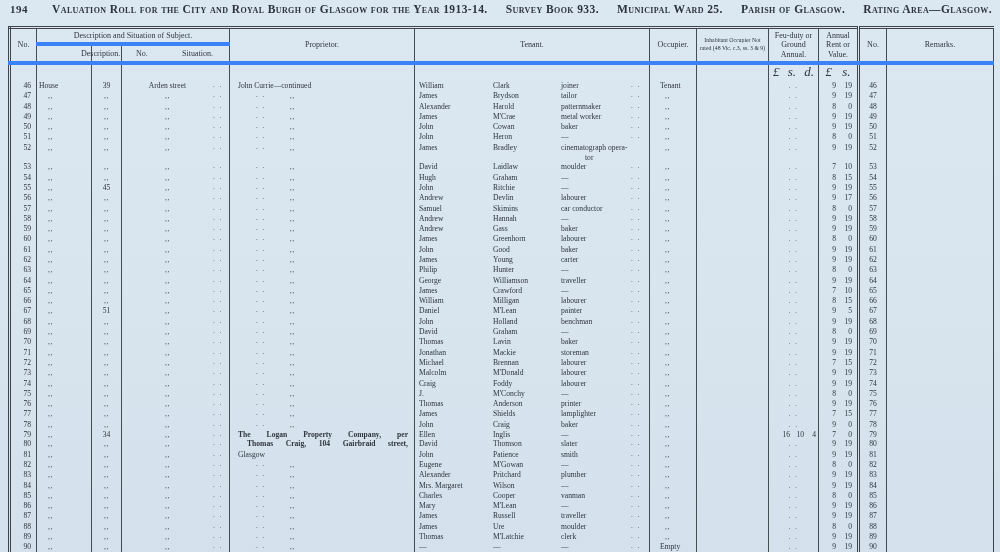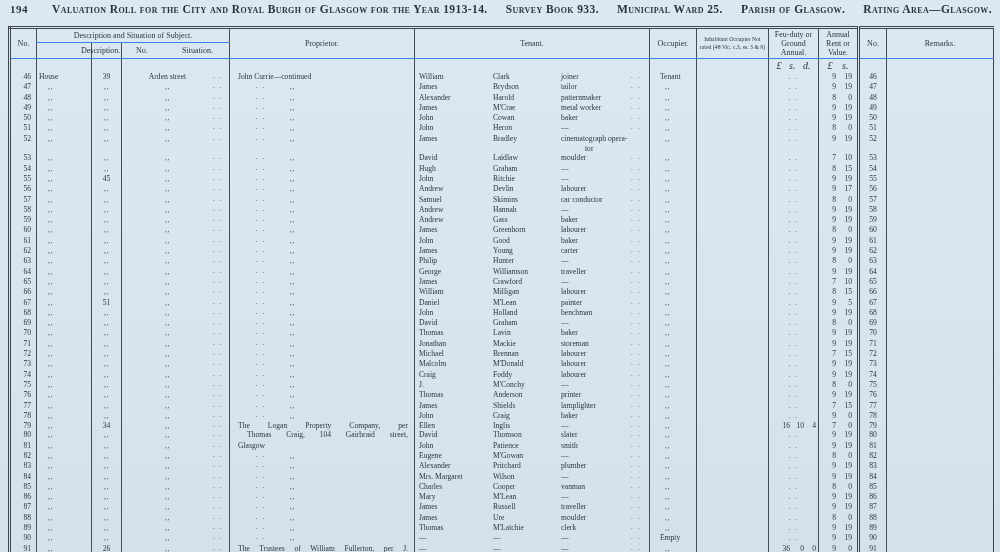--- a/index.html
+++ b/index.html
@@ -24,27 +24,27 @@
   table{
     position:absolute;top:26px;left:8px;width:984px;
     border-collapse:collapse;table-layout:fixed;
     border-top:3px double #3d444b;border-left:3px double #3d444b;
     border-bottom:3px double #3d444b;border-right:1.5px solid #3d444b;
   }
   th,td{border-left:1px solid #454c54;padding:0;}
   thead th{
     font-weight:normal;font-size:8px;line-height:1.15;
     text-align:center;vertical-align:middle;color:#2e353e;
-    border-bottom:1px solid #3b82f6;
+    border-bottom:4px solid #3b82f6;
   }
   thead tr.hrow1 th{height:13px;}
   thead tr.hrow2 th{height:15px;padding-left:44px;}
   thead th.small-head{font-size:5.8px;line-height:1.3;white-space:normal;padding:0 2px;}
   thead tr.units th{
-    height:12px;border-bottom:none;font-size:10px;font-style:italic;
+    height:12px;border-bottom:none;font-size:13px;font-style:italic;
     vertical-align:bottom;padding-bottom:1px;
   }
   .units .u-feu{word-spacing:5px;}
   .units .u-rent{word-spacing:7px;}
   .dbl{border-left:3px double #3d444b !important;}
   tbody td{
     font-size:7.6px;line-height:9.3px;height:9.3px;
     vertical-align:top;white-space:nowrap;overflow:visible;color:#2e353e;
   }
   .cellrow{display:flex;}
@@ -53,21 +53,21 @@
   .c-no{text-align:right;padding-right:5px;}
   .c-desc{text-align:left;}
   .c-desc .dval{padding-left:2px;}
   .c-desc .ditto{margin-left:11px;}
   .c-hno{text-align:center;}
   .c-sit .sv{flex:1;text-align:center;}
   .c-sit .sd{width:16px;}
   .pd1{margin-left:26px;}
   .propd .ditto{margin-left:24px;}
   .pt{padding-left:8px;}
-  .pj{text-align:justify;text-align-last:justify;padding:0 6px 0 8px;}
+  .pj{text-align:justify;text-align-last:justify;padding:0 6px 0 8px;font-weight:bold;}
   .pj.ind{padding-left:17px;}
   .tf{width:74px;padding-left:4px;}
   .tl{width:68px;}
   .to{flex:1;}
   .td2{width:18px;}
   .cont-ind{padding-left:24px;}
   .c-occ{padding-left:10px;}
   .c-occ .ditto{margin-left:5px;}
   .feudots{text-align:center;}
   .feurow{padding-left:3px;}

